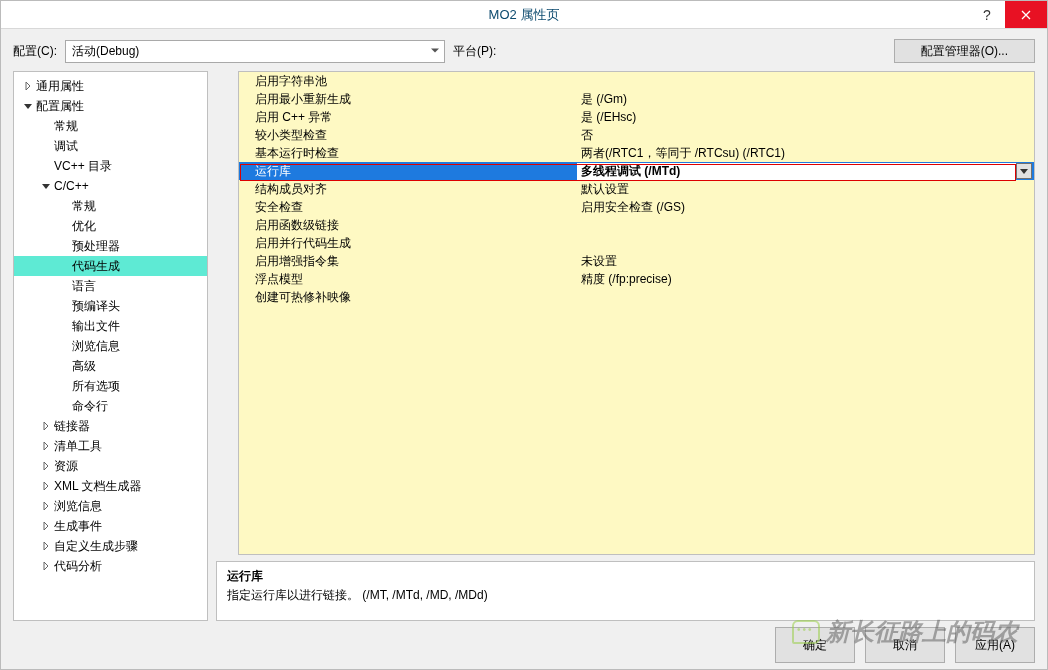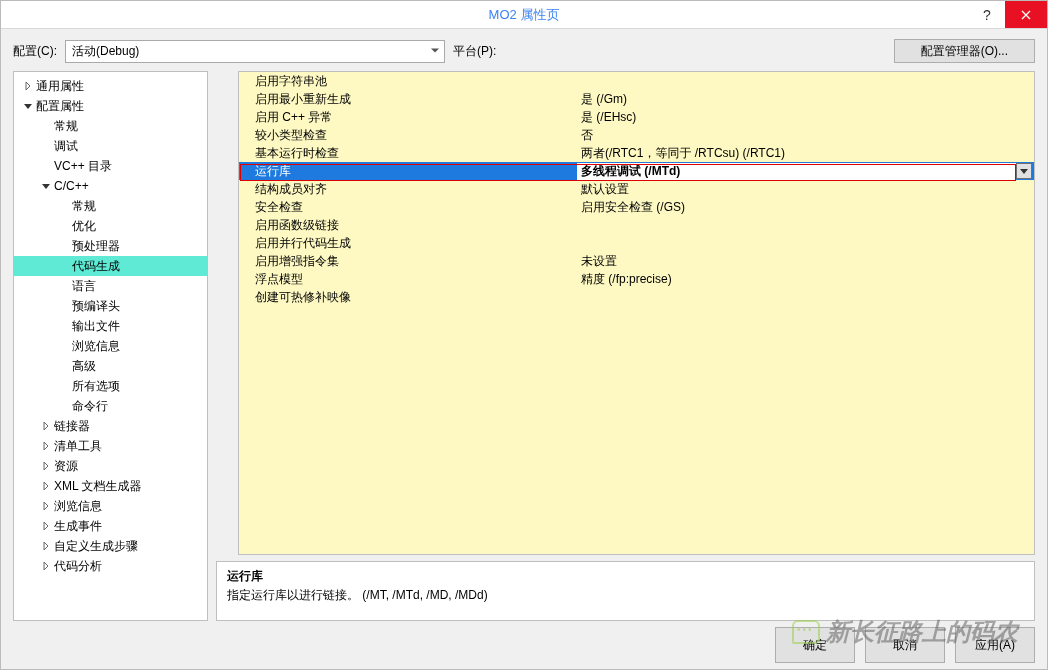--- a/index.html
+++ b/index.html
@@ -1,21 +1,21 @@
 <!DOCTYPE html>
 <html><head>
 <meta charset="utf-8">
 <style>
 * { box-sizing: border-box; font-family: "Microsoft YaHei", "Segoe UI", sans-serif; font-size: 12px; }
 html, body { margin: 0; padding: 0; width: 1048px; height: 670px; background: #fff; overflow: hidden; }
 
 .window { width: 1048px; height: 670px; border: 1px solid #bbb; background: #f0f0f0; display: flex; flex-direction: column; }
 
 .titlebar { height: 28px; background: #fff; display: flex; align-items: center; position: relative; border-bottom: 1px solid #d8d8d8; }
-.titlebar .title { position: absolute; left: 50%; transform: translateX(-50%); color: #3b82f6; font-size: 13px; }
+.titlebar .title { position: absolute; left: 50%; transform: translateX(-50%); color: #0c4a6e; font-size: 13px; }
 .titlebar .controls { margin-left: auto; display: flex; height: 100%; }
 .titlebar .help-btn { width: 36px; display: flex; align-items: center; justify-content: center; color: #333; font-size: 14px; cursor: pointer; }
 .titlebar .close-btn { width: 42px; background: #e81123; color: #fff; display: flex; align-items: center; justify-content: center; font-size: 14px; cursor: pointer; }
 
 .config-row { padding: 10px 12px 8px 12px; display: flex; align-items: center; gap: 8px; background: #f0f0f0; }
 .config-row label { white-space: nowrap; }
 .config-row select { height: 23px; border: 1px solid #a9a9a9; background: #fff; padding: 0 20px 0 6px; appearance: none; position: relative; }
 .select-wrap { position: relative; display: inline-block; }
 .select-wrap::after { content: ""; position: absolute; right: 6px; top: 50%; transform: translateY(-30%); border: 4px solid transparent; border-top-color: #555; pointer-events: none; }
 #config-select { width: 380px; }

